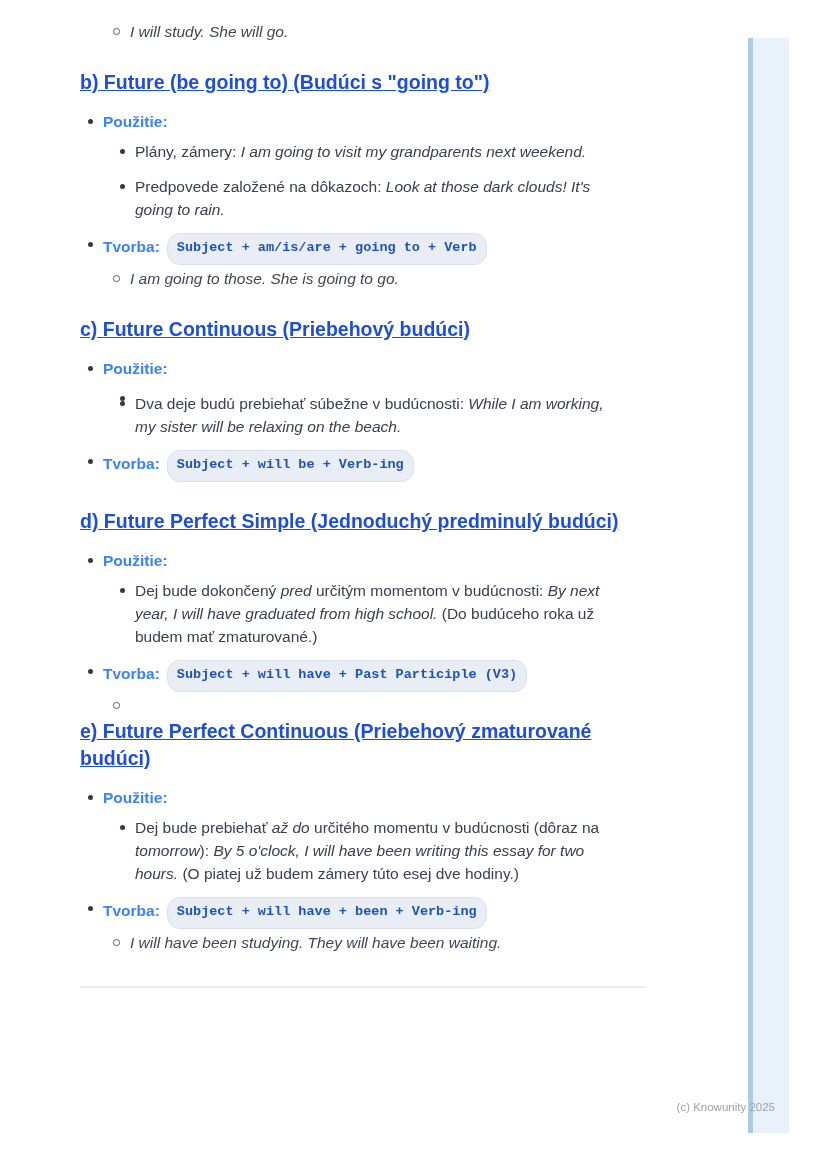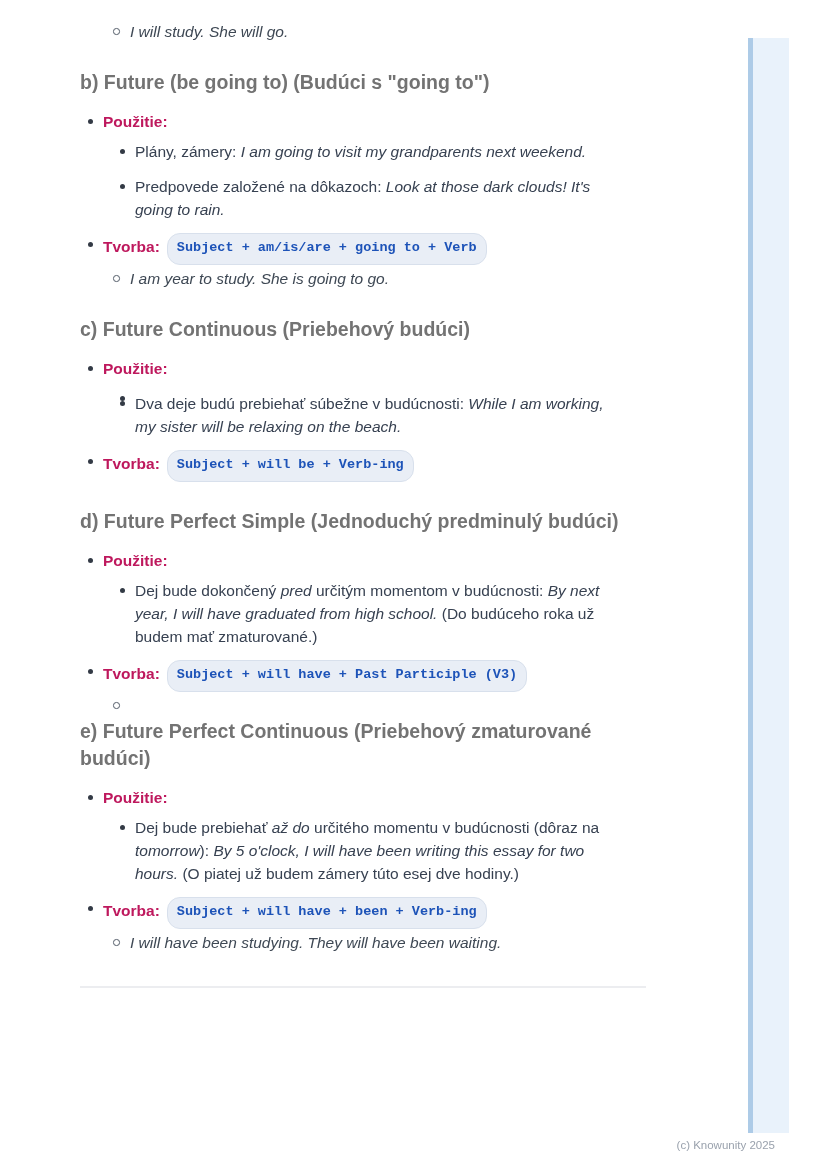--- a/index.html
+++ b/index.html
@@ -11,41 +11,42 @@
     position: relative;
     overflow: hidden;
   }
   .content {
     position: absolute;
     left: 70px; top: 20px;
     width: 566px;
     margin-left: 10px;
   }
   .heading {
-    color: #737373;
+    color: #1d4ed8;
     font-size: 19.5px;
     line-height: 27px;
     font-weight: 700;
     margin: 26px 0 14px 0;
     white-space: pre-wrap;
+    text-decoration: underline;
   }
   .row {
     position: relative;
     font-size: 15.5px;
     line-height: 23px;
   }
   .row .txt { white-space: pre-wrap; }
   .row.l1 { padding-left: 23px; }
   .row.l2 { padding-left: 55px; }
   .row.lx { padding-left: 50px; }
   .row.label-row { margin: 0 0 7px 0; color: #232b38; }
   .row.point-row { margin: 0 0 12px 0; }
   .row.formula-row { margin: 4px 0 2px 0; line-height: 26px; }
   .row.example-row { margin: 0; font-style: italic; color: #3e4854; }
-  strong { font-weight: 700; color: #be185d; }
+  strong { font-weight: 700; color: #3b82f6; }
   em { font-style: italic; }
   .dot, .ring {
     position: absolute;
     width: 5px; height: 5px;
     border-radius: 50%;
     top: 9px;
   }
   .dot { background: #333a45; }
   .l1 > .dot { left: 8px; }
   .l2 > .dot { left: 40px; top: 9px; }
@@ -82,36 +83,35 @@
     background: #e9f2fb;
     border-left: 5px solid #adcbe7;
     z-index: 1;
   }
   .footer {
     position: absolute;
     right: 53px; top: 1101px;
     font-size: 11.5px;
     color: #9aa2ad;
     z-index: 2;
-    margin-top: 38px;
   }
 </style>
 </head>
 <body>
 
 <div>
   <div class="content">
       <div class="row lx example-row"><span class="ring"></span><span class="txt">I will study. She will go.</span></div>
       <h2 class="heading">b) Future (be going to) (Budúci s "going to")</h2>
       <div class="row l1 label-row"><span class="dot"></span><strong>Použitie:</strong></div>
       <div class="row l2 point-row"><span class="dot"></span><span class="txt"><span>Plány, zámery: </span><em>I am going to visit my grandparents next weekend.</em></span></div>
       <div class="row l2 point-row"><span class="dot"></span><span class="txt"><span>Predpovede založené na dôkazoch: </span><em>Look at those dark clouds! It's
 going to rain.</em></span></div>
       <div class="row l1 formula-row"><span class="dot"></span><strong>Tvorba:</strong><code class="code-chip">Subject + am/is/are + going to + Verb</code></div>
-      <div class="row lx example-row"><span class="ring"></span><span class="txt">I am year to study. She is going to go.</span></div>
+      <div class="row lx example-row"><span class="ring"></span><span class="txt">I am going to those. She is going to go.</span></div>
       <h2 class="heading">c) Future Continuous (Priebehový budúci)</h2>
       <div class="row l1 label-row"><span class="dot"></span><strong>Použitie:</strong></div>
       <div class="row l2 point-row"><span class="dot"></span></div>
       <div class="row l2 point-row"><span class="dot"></span><span class="txt"><span>Dva deje budú prebiehať súbežne v budúcnosti: </span><em>While I am working,
 my sister will be relaxing on the beach.</em></span></div>
       <div class="row l1 formula-row"><span class="dot"></span><strong>Tvorba:</strong><code class="code-chip">Subject + will be + Verb-ing</code></div>
       <h2 class="heading">d) Future Perfect Simple (Jednoduchý predminulý budúci)</h2>
       <div class="row l1 label-row"><span class="dot"></span><strong>Použitie:</strong></div>
       <div class="row l2 point-row"><span class="dot"></span><span class="txt"><span>Dej bude dokončený </span><em>pred</em><span> určitým momentom v budúcnosti: </span><em>By next
 year, I will have graduated from high school.</em><span> (Do budúceho roka už

